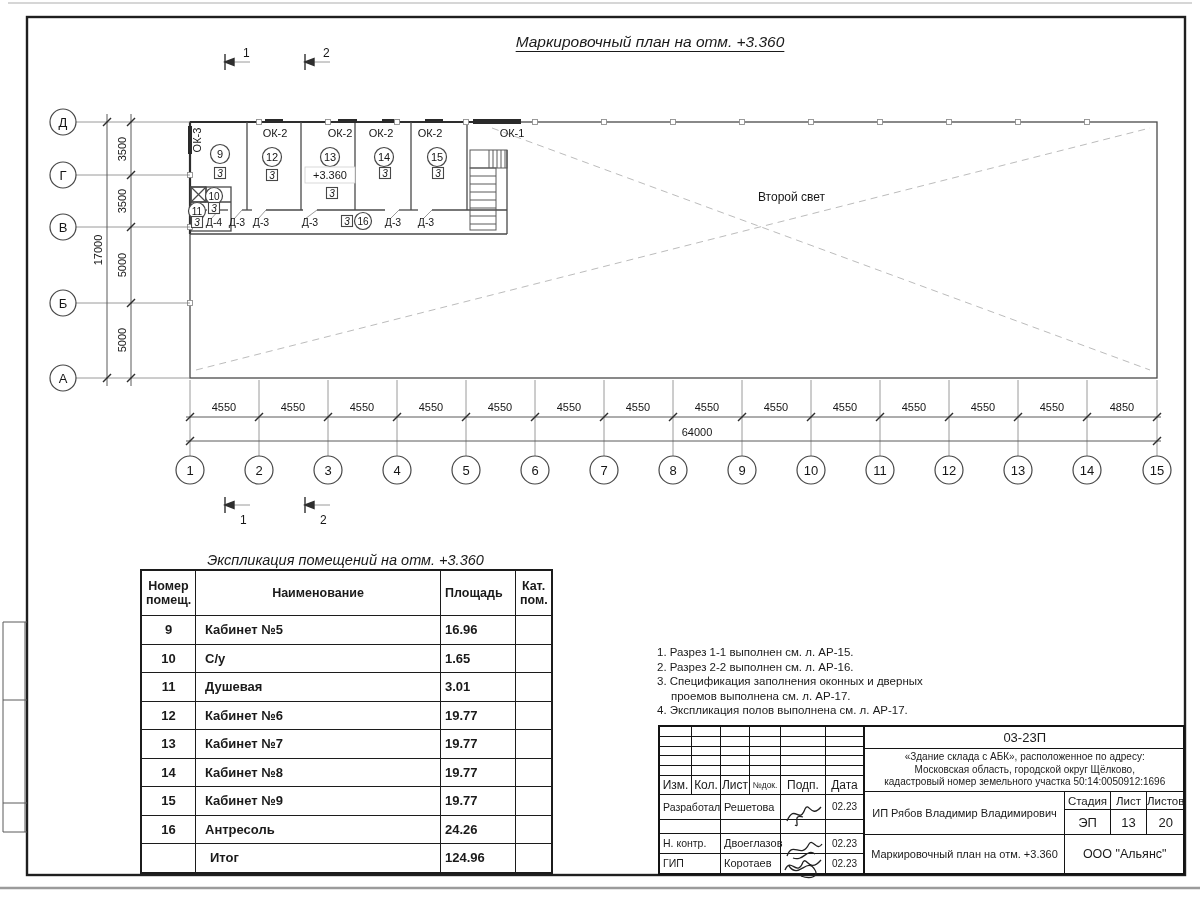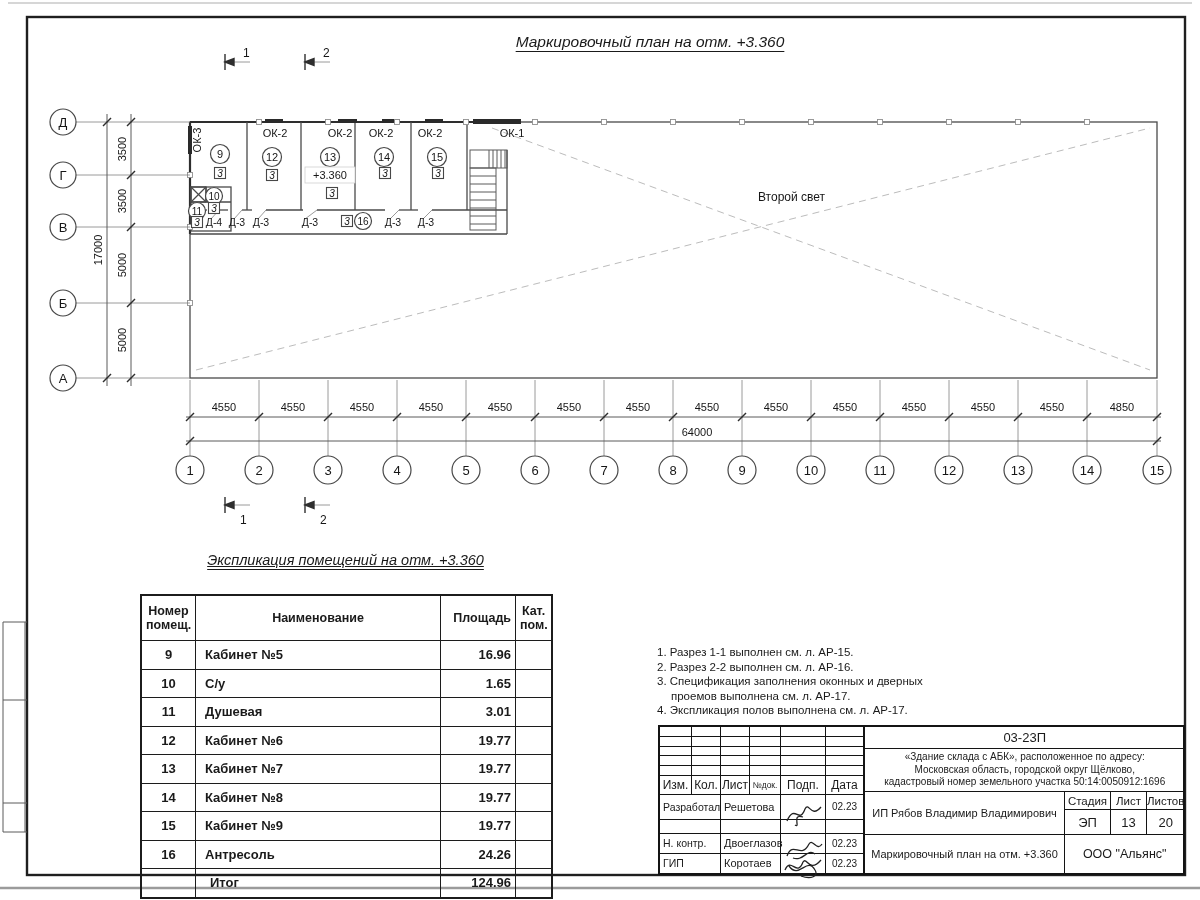--- a/index.html
+++ b/index.html
@@ -19,29 +19,29 @@
   svg .sig{stroke:#222;stroke-width:1.3;fill:none}
   svg text{font-family:"Liberation Sans",sans-serif;fill:#161616}
   .ctr{text-anchor:middle}
   .t10{font-size:10px}.t105{font-size:10.5px}.t11{font-size:11px}.t12{font-size:12px}
   .t13{font-size:13px}
   .it{font-style:italic}
   .plan-title{position:absolute;left:400px;top:33px;width:500px;text-align:center;
      font-size:15.5px;font-style:italic;font-weight:500;}
   .plan-title span{text-decoration:underline;text-underline-offset:4px;}
   .expl{position:absolute;left:140px;top:552px;width:381px;}
-  .expl-title{font-size:14.5px;font-style:italic;text-align:center;padding-left:30px;margin-bottom:26px;text-decoration:underline;}
+  .expl-title{font-size:14.5px;font-style:italic;text-align:center;padding-left:30px;margin-bottom:1px;}
   .expl-title span{text-decoration:underline;text-underline-offset:4px;}
   table.expl-tbl{border-collapse:collapse;table-layout:fixed;width:381px;border:2px solid #1c1c1c;}
   .expl-tbl th,.expl-tbl td{border:1.2px solid #1c1c1c;padding:0 4px;font-weight:bold;}
   .expl-tbl th{height:44px;font-size:12.5px;line-height:14px;}
   .expl-tbl td{height:27.5px;font-size:13px;}
   .c-num{width:45px;text-align:center}
   .c-name{width:236px;text-align:left;padding-left:9px!important}
-  .c-area{width:66px;text-align:right}
+  .c-area{width:66px;text-align:left}
   .c-cat{width:27px;text-align:center}
   .notes{position:absolute;left:657px;top:645px;font-size:11.5px;line-height:14.5px;}
   .notes .ind{margin-left:14px;}
   .tb{position:absolute;left:658px;top:725px;width:527px;height:150px;border:2px solid #141414;
       box-sizing:border-box;display:flex;font-size:11px;}
   .tb *{box-sizing:border-box;}
   .tb-left{width:205px;border-right:2px solid #141414;display:flex;flex-direction:column;}
   .tbr{display:flex;border-bottom:1px solid #141414;}
   .tbr>div{border-right:1px solid #141414;height:100%;display:flex;align-items:center;justify-content:center;overflow:visible;}
   .tbr>div:last-child{border-right:none;}

